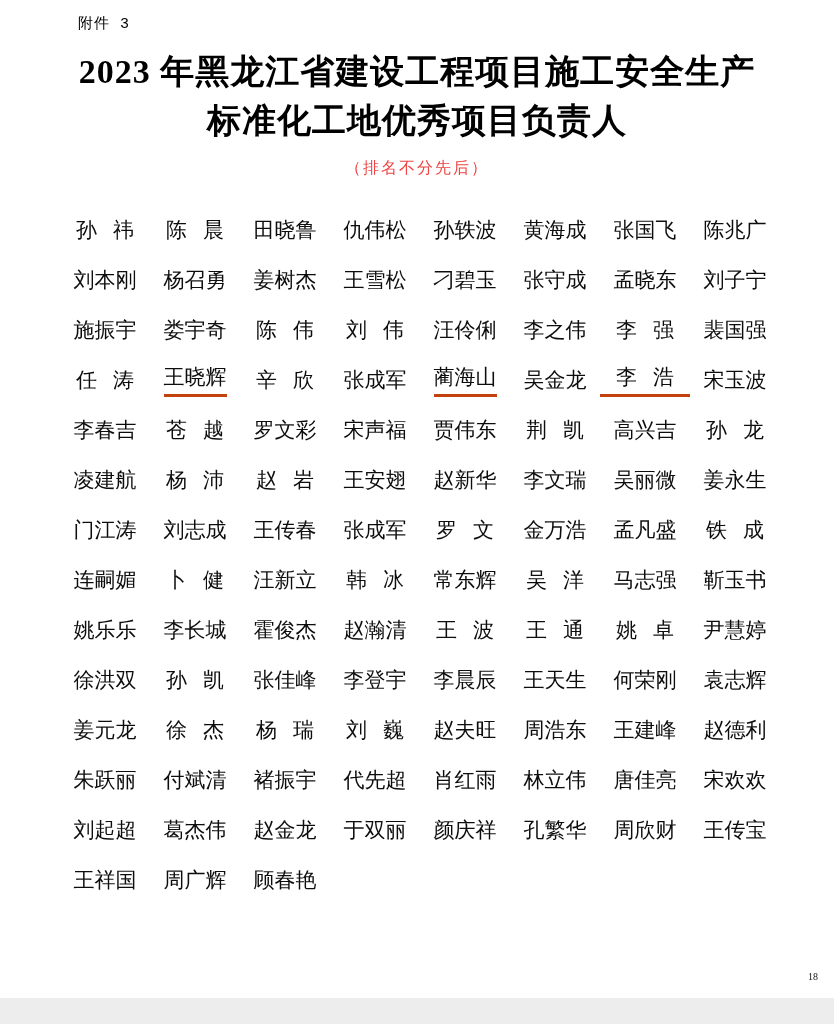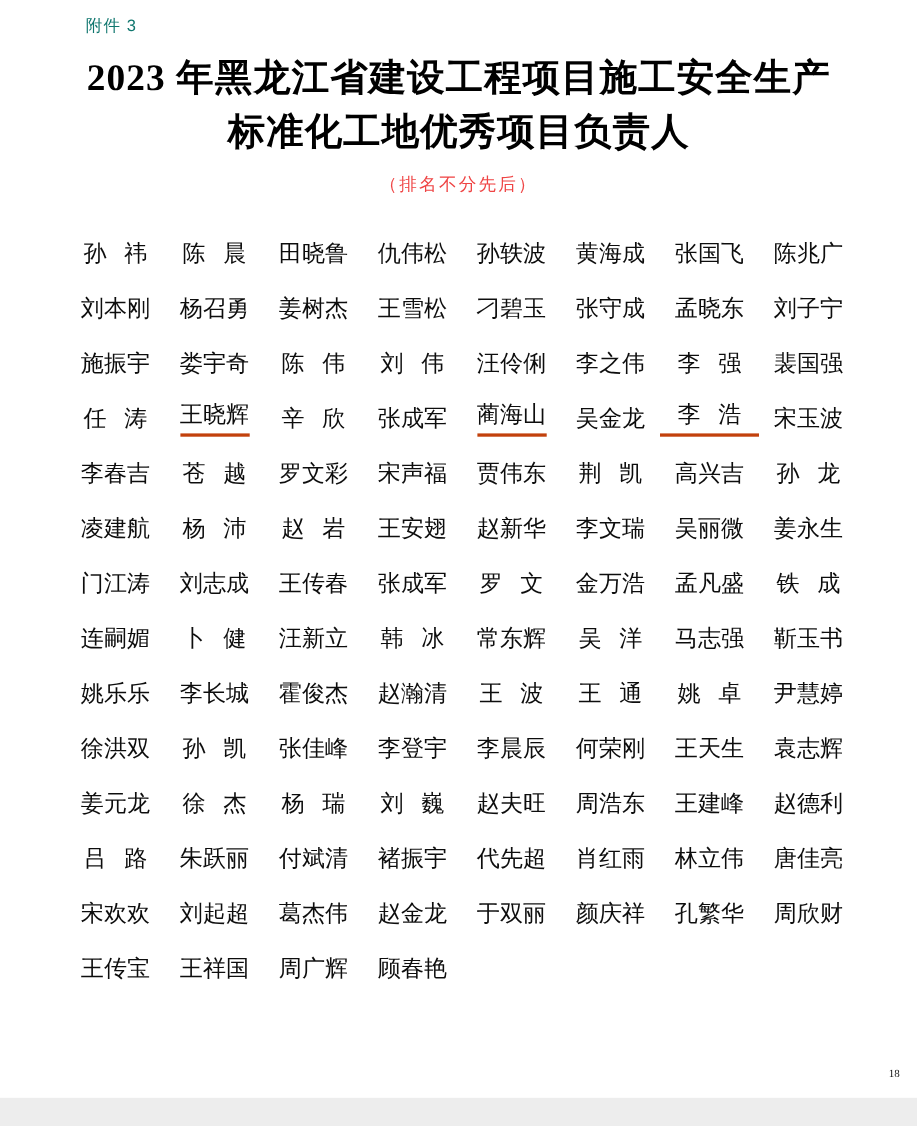--- a/index.html
+++ b/index.html
@@ -23,24 +23,24 @@
   }
   #page::before {
     content: "";
     position: absolute;
     left: 0; right: 0; bottom: 0;
     height: 26px;
     background: #ededed;
   }
   .attach-label {
     font-size: 15px;
-    color: #0f766e;
+    color: #000000;
     letter-spacing: 1px;
     margin: 0 0 14px 18px;
-    font-family: Liberation Sans, sans-serif;
+    font-family: Liberation Mono, monospace;
   }
   .doc-title {
     text-align: center;
     font-size: 34px;
     font-weight: bold;
     line-height: 1.45;
     color: #000;
     letter-spacing: 1px;
     margin: 4px 0 0 0;
     font-family: "Liberation Serif", "DejaVu Serif", serif;
@@ -335,26 +335,26 @@
       <div class="name-cell">
         <span class="txt">张佳峰</span>
       </div>
       <div class="name-cell">
         <span class="txt">李登宇</span>
       </div>
       <div class="name-cell">
         <span class="txt">李晨辰</span>
       </div>
       <div class="name-cell">
+        <span class="txt">王天生</span>
+      </div>
+      <div class="name-cell">
         <span class="txt">何荣刚</span>
       </div>
       <div class="name-cell">
-        <span class="txt">王天生</span>
-      </div>
-      <div class="name-cell">
         <span class="txt">袁志辉</span>
       </div>
       <div class="name-cell">
         <span class="txt">姜元龙</span>
       </div>
       <div class="name-cell two">
         <span class="txt">徐杰</span>
       </div>
       <div class="name-cell two">
         <span class="txt">杨瑞</span>
@@ -367,23 +367,20 @@
       </div>
       <div class="name-cell">
         <span class="txt">周浩东</span>
       </div>
       <div class="name-cell">
         <span class="txt">王建峰</span>
       </div>
       <div class="name-cell">
         <span class="txt">赵德利</span>
       </div>
-      <div class="name-cell two">
-        <span class="txt">吕路</span>
-      </div>
       <div class="name-cell">
         <span class="txt">朱跃丽</span>
       </div>
       <div class="name-cell">
         <span class="txt">付斌清</span>
       </div>
       <div class="name-cell">
         <span class="txt">褚振宇</span>
       </div>
       <div class="name-cell">

